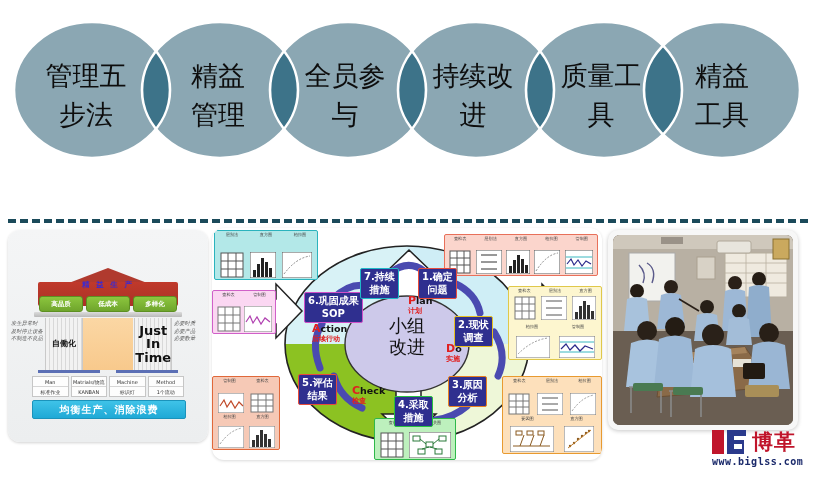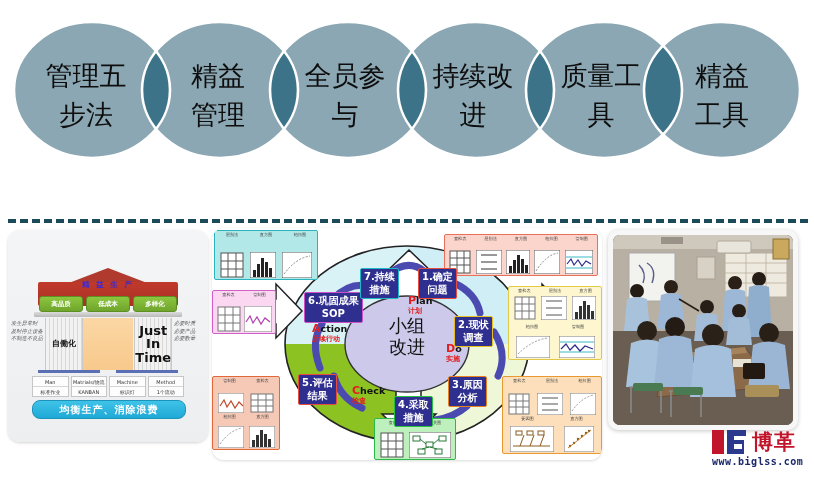--- a/index.html
+++ b/index.html
@@ -106,21 +106,21 @@
     font-size:5px;color:#333;border-bottom:1px solid #d5d5d5;
     font-family:"DejaVu Sans",sans-serif;
   }
   .m-bot{
     height:9px;display:flex;align-items:center;justify-content:center;
     font-size:5px;color:#333;font-family:"DejaVu Sans",sans-serif;
   }
   .foundation{
     position:absolute;left:24px;top:170px;width:152px;height:17px;
     background:linear-gradient(180deg,#3fc3e8,#1fa9d6);
-    border:1px solid #1b93bb;border-radius:8px;
+    border:1px solid #1b93bb;border-radius:2px;
     display:flex;align-items:center;justify-content:center;
     font-size:10px;font-weight:bold;color:#fff;letter-spacing:1px;
     font-family:"DejaVu Sans",sans-serif;
   }
 
   
   .panel-pdca{
     left:212px;top:0px;width:390px;height:232px;
     background:#ffffff;border-radius:12px;
     box-shadow:0 1px 3px rgba(0,0,0,.15);

